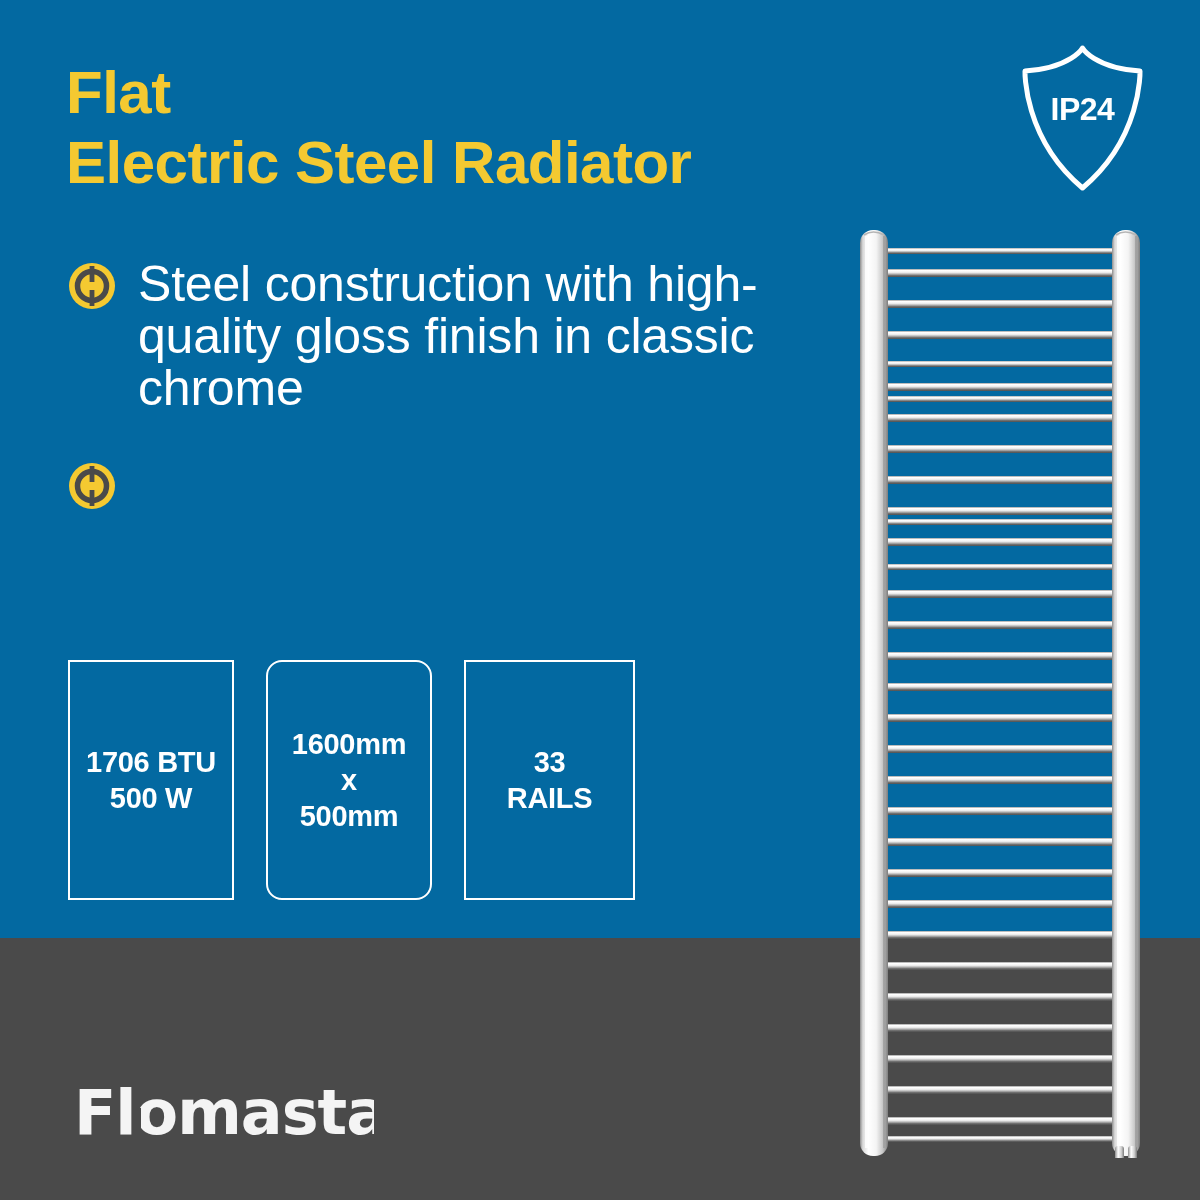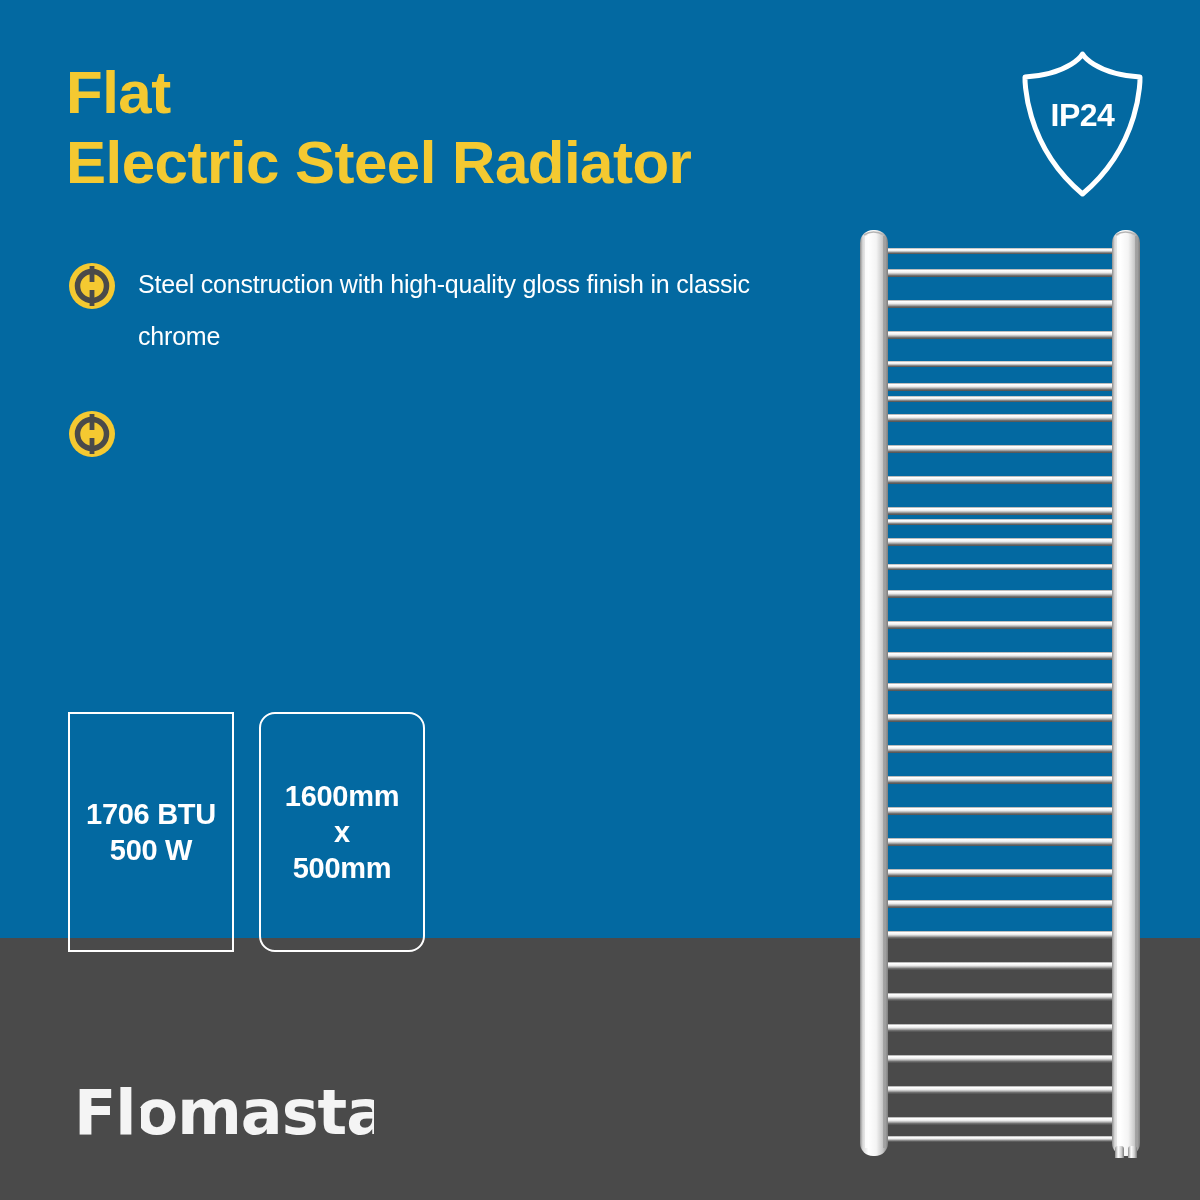--- a/index.html
+++ b/index.html
@@ -40,21 +40,21 @@
     font-size: 60px;
     line-height: 70px;
     letter-spacing: -0.5px;
     white-space: nowrap;
   }
 
   
   .shield-badge {
     position: absolute;
     left: 1019px;
-    top: 48px;
+    top: 42px;
     width: 127px;
     height: 152px;
   }
   .shield-badge svg { display: block; width: 127px; height: 152px; }
   .shield-text {
     position: absolute;
     left: 0;
     top: 0;
     width: 127px;
     height: 152px;
@@ -84,33 +84,33 @@
   .bullet-icon {
     flex: 0 0 auto;
     width: 48px;
     height: 48px;
     margin-right: 22px;
     margin-top: 4px;
   }
   .bullet-icon svg { display: block; width: 48px; height: 48px; }
   .bullet-text {
     color: #ffffff;
-    font-size: 25px;
+    font-size: 50px;
     line-height: 52px;
     font-weight: 400;
     letter-spacing: -0.2px;
   }
 
   
   .spec-boxes {
     position: absolute;
     left: 68px;
-    top: 712px;
+    top: 660px;
     display: flex;
-    gap: 25px;
+    gap: 32px;
   }
   .spec-box {
     width: 166px;
     height: 240px;
     border: 2px solid #ffffff;
     display: flex;
     align-items: center;
     justify-content: center;
     text-align: center;
     padding: 6px;
@@ -192,20 +192,24 @@
 
   <div class="spec-boxes">
     <div class="spec-box">
       <span class="spec-text">1706 BTU
 500 W</span>
     </div>
     <div class="spec-box">
       <span class="spec-text">1600mm
 x
 500mm</span>
+    </div>
+    <div class="spec-box">
+      <span class="spec-text">33
+RAILS</span>
     </div>
   </div>
 
   <div class="logo">
     <svg viewBox="0 0 300 68">
       <text x="0" y="54" fill="#f4f4f4" font-family="'DejaVu Sans','Liberation Sans',sans-serif" font-size="62" font-weight="600" letter-spacing="-1">Flomasta</text>
       <rect x="62" y="28" width="5" height="22" fill="#4a4a4a"></rect>
     </svg>
   </div>
 

